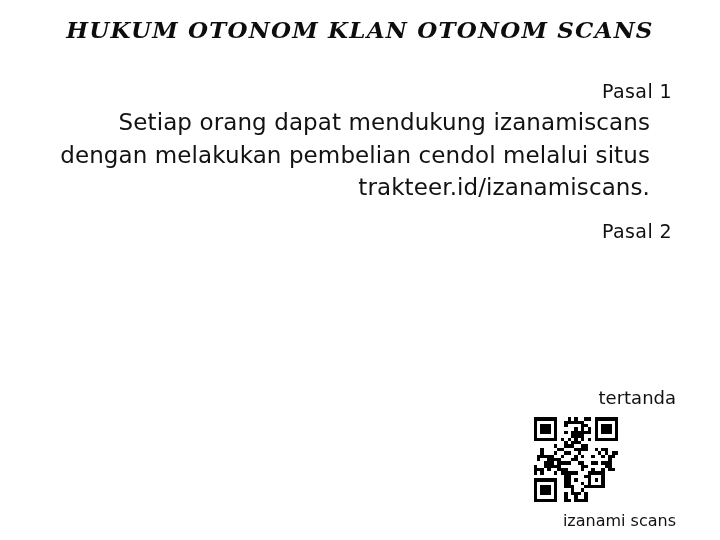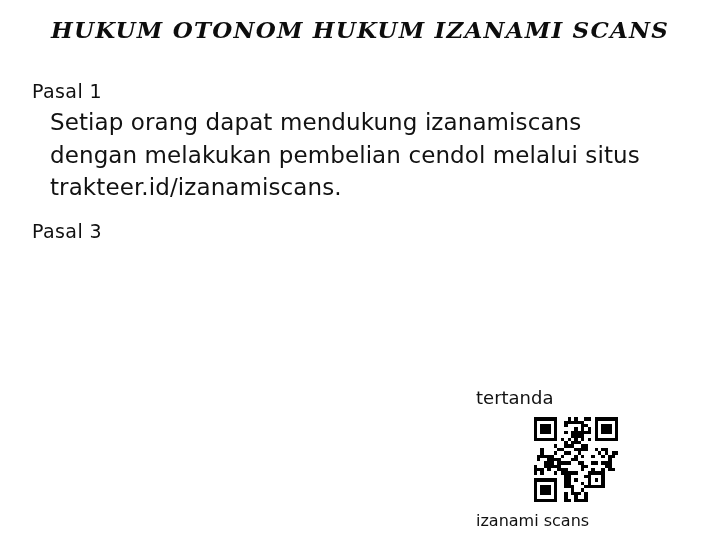--- a/index.html
+++ b/index.html
@@ -30,22 +30,23 @@
     font-style: italic;
     font-weight: bold;
     font-size: 23px;
     letter-spacing: 1.2px;
     color: #0d0d0d;
     white-space: nowrap;
   }
   .articles {
     position: absolute;
     top: 80px;
-    left: 32px;
+    left: 12px;
     width: 660px;
+    text-align: right;
   }
   .article {
     margin-bottom: 16px;
   }
   .article-heading {
     font-family: "DejaVu Sans", sans-serif;
     font-size: 19px;
     color: #101010;
     margin-bottom: 4px;
     padding-left: 0px;
@@ -58,21 +59,21 @@
     color: #121212;
     padding-left: 18px;
     max-width: 620px;
     letter-spacing: 0.1px;
   }
   .signature-block {
     position: absolute;
     right: 44px;
     bottom: 10px;
     width: 200px;
-    text-align: left;
+    text-align: right;
   }
   .signature-label {
     font-family: "DejaVu Sans", sans-serif;
     font-size: 18px;
     color: #111111;
     margin-bottom: 6px;
   }
   .qr-wrap {
     display: flex;
     justify-content: center;
@@ -93,34 +94,34 @@
     font-family: "DejaVu Sans", sans-serif;
     font-size: 16px;
     color: #111111;
   }
 </style>
 </head>
 <body>
 
 <div class="page">
 
-  <div class="title">HUKUM OTONOM HUKUM IZANAMI SCANS</div>
+  <div class="title">HUKUM OTONOM KLAN OTONOM SCANS</div>
 
   <div class="articles">
 
     <div class="article">
       <div class="article-heading">Pasal 1</div>
       <div class="article-body">Setiap orang dapat mendukung izanamiscans dengan melakukan pembelian cendol melalui situs trakteer.id/izanamiscans.</div>
     </div>
 
     <div class="article">
+      <div class="article-heading">Pasal 2</div>
     </div>
 
     <div class="article">
-      <div class="article-heading">Pasal 3</div>
     </div>
 
   </div>
 
   <div class="signature-block">
     <div class="signature-label">tertanda</div>
     <div class="qr-wrap">
       <div class="qr" id="qr" style="grid-template-columns: repeat(25, 3.4px); grid-template-rows: repeat(25, 3.4px);">
           <div class="qr-cell on"></div>
           <div class="qr-cell on"></div>

